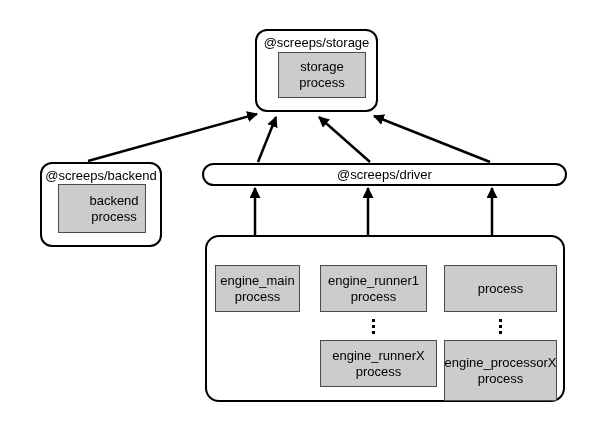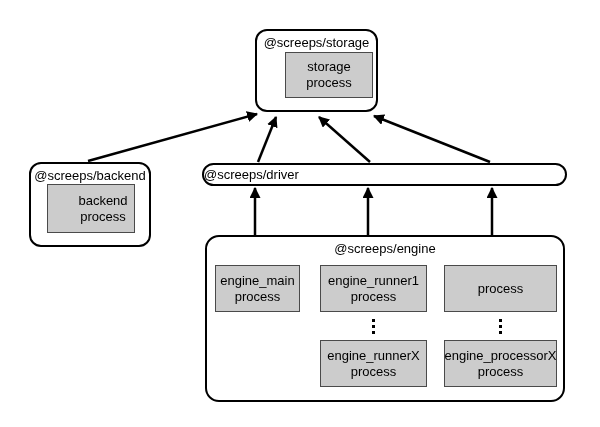--- a/index.html
+++ b/index.html
@@ -39,42 +39,42 @@
     font-size:13px;
     line-height:16px;
   }
   .driver-pill{
     position:absolute;
     left:202px;top:163px;width:365px;height:23px;
     background:#ffffff;
     border:2px solid #000000;
     border-radius:12px;
     box-sizing:border-box;
-    display:flex;align-items:center;
+    display:flex;align-items:center;justify-content:center;
     font-size:13px;
   }
   .vdots{
     position:absolute;
     display:flex;flex-direction:column;align-items:center;justify-content:center;
     gap:3px;
   }
   .vdots i{display:block;width:3px;height:3px;background:#000;border-radius:0;}
   
   .storage{left:255px;top:29px;width:123px;height:83px;}
-  .storage .process-box{left:28px;top:21px;width:88px;height:46px;}
+  .storage .process-box{left:21px;top:21px;width:88px;height:46px;}
   
-  .backend{left:29px;top:162px;width:122px;height:85px;}
+  .backend{left:40px;top:162px;width:122px;height:85px;}
   .backend .process-box{left:16px;top:20px;width:88px;height:49px;padding-left:24px;}
   
   .engine{left:205px;top:235px;width:360px;height:167px;border-radius:14px;}
   .box-main{left:8px;top:28px;width:85px;height:47px;}
   .box-runner1{left:113px;top:28px;width:107px;height:47px;}
   .box-processor1{left:237px;top:28px;width:113px;height:47px;}
-  .box-runnerX{left:113px;top:103px;width:107px;height:47px;}
-  .box-processorX{left:237px;top:103px;width:113px;height:47px;}
+  .box-runnerX{left:113px;top:103px;width:117px;height:47px;}
+  .box-processorX{left:237px;top:103px;width:113px;height:61px;}
   .dots-runner{left:156px;top:77px;width:20px;height:24px;}
   .dots-processor{left:283px;top:77px;width:20px;height:24px;}
 </style>
 </head>
 <body>
 
 <div class="canvas">
 
   <svg class="arrows" viewBox="0 0 600 427">
     <defs>
@@ -105,21 +105,20 @@
       <span>backend</span>
       <span>process</span>
     </div>
   </div>
 
   <div class="driver-pill">
     <span>@screeps/driver</span>
   </div>
 
   <div class="container engine">
-    <div class="node-title">@screeps/engine</div>
 
     <div class="process-box box-main">
       <span>engine_main</span>
       <span>process</span>
     </div>
 
     <div class="process-box box-runner1">
       <span>engine_runner1</span>
       <span>process</span>
     </div>

